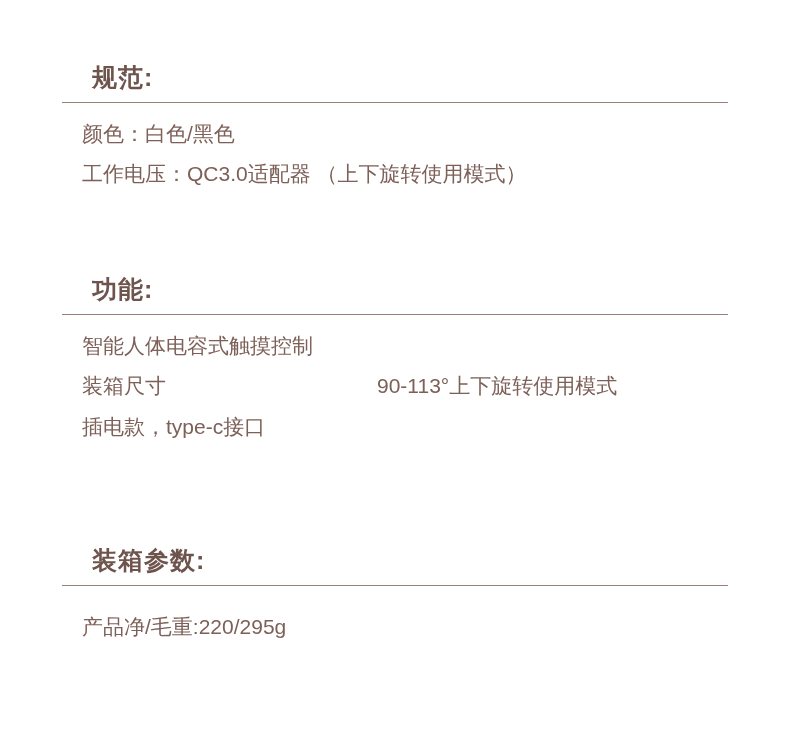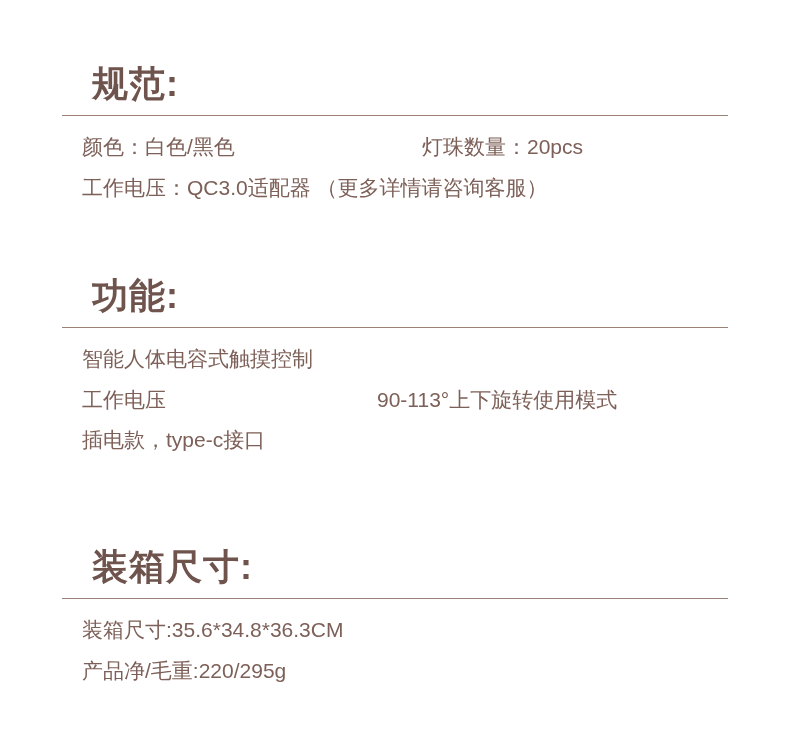--- a/index.html
+++ b/index.html
@@ -19,21 +19,21 @@
     width: 790px;
     height: 754px;
     box-sizing: border-box;
   }
   .section {
     position: absolute;
     left: 62px;
     width: 666px;
   }
   .section-title {
-    font-size: 36px;
+    font-size: 25px;
     font-weight: bold;
     color: #6e544c;
     letter-spacing: 1px;
     padding-left: 30px;
     margin: 0 0 10px 0;
     line-height: 1.2;
   }
   .divider {
     height: 1px;
     background: #8a6a60;
@@ -78,51 +78,49 @@
 <body>
 
 <div class="page">
 
   <div class="section" id="sec-specs">
     <div class="section-title">规范:</div>
     <div class="divider"></div>
     <div class="rows">
       <div class="row">
         <div class="cell col-a">颜色：白色/黑色</div>
-        <div class="cell col-b">灯珠数量：20pcs</div>
       </div>
       <div class="row">
-        <div class="cell wide">工作电压：QC3.0适配器 （更多详情请咨询客服）</div>
+        <div class="cell wide">工作电压：QC3.0适配器 （上下旋转使用模式）</div>
       </div>
     </div>
   </div>
 
   <div class="section" id="sec-functions">
     <div class="section-title">功能:</div>
     <div class="divider"></div>
     <div class="rows">
       <div class="row">
         <div class="cell col-b">智能人体电容式触摸控制</div>
       </div>
       <div class="row">
-        <div class="cell col-a">工作电压</div>
+        <div class="cell col-a">装箱尺寸</div>
         <div class="cell col-b">90-113°上下旋转使用模式</div>
       </div>
       <div class="row">
         <div class="cell col-a">插电款，type-c接口</div>
       </div>
     </div>
   </div>
 
   <div class="section" id="sec-packing">
-    <div class="section-title">装箱尺寸:</div>
+    <div class="section-title">装箱参数:</div>
     <div class="divider"></div>
     <div class="rows">
       <div class="row">
-        <div class="cell col-b">装箱尺寸:35.6*34.8*36.3CM</div>
       </div>
       <div class="row">
         <div class="cell col-b">产品净/毛重:220/295g</div>
       </div>
     </div>
   </div>
 
 </div>
 
 </body></html>

